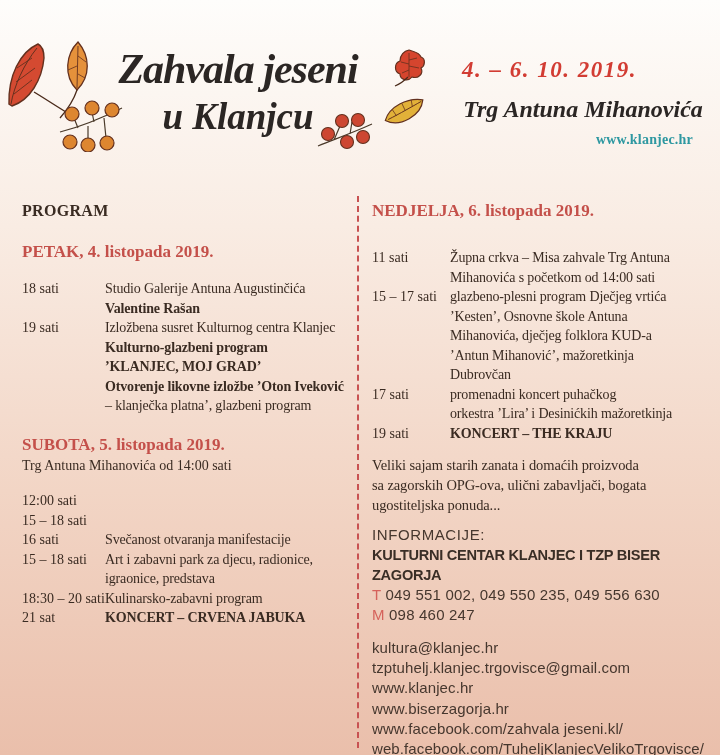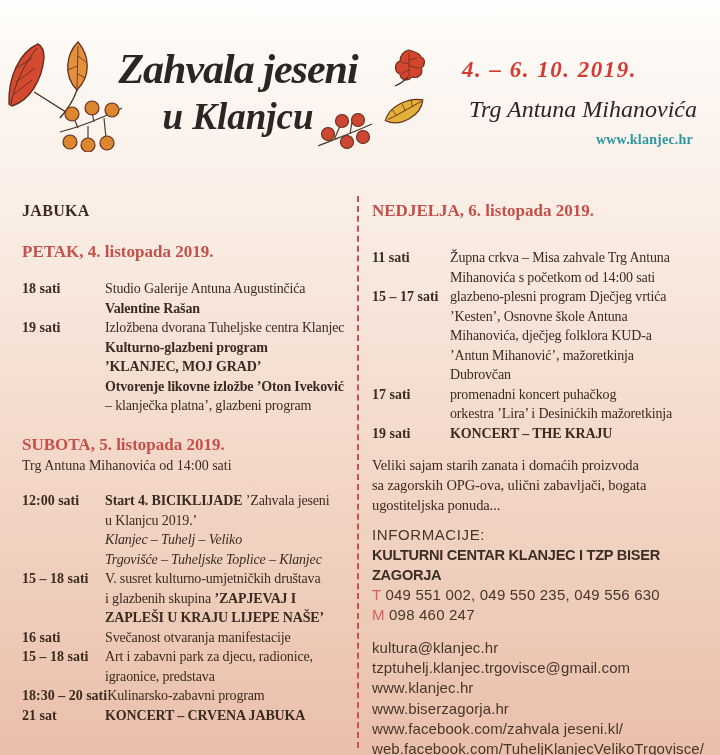--- a/index.html
+++ b/index.html
@@ -18,21 +18,21 @@
   }
   .title .t1{font-size:42px;line-height:1;letter-spacing:-1px;}
   .title .t2{font-size:37px;line-height:1;margin-top:8px;}
   .event-date{
     position:absolute;left:462px;top:57px;
     font-size:23px;font-weight:bold;font-style:italic;letter-spacing:1.5px;
     color:#d23c33;
   }
   .event-location{
     position:absolute;left:458px;top:96px;width:250px;text-align:center;
-    font-size:24px;font-weight:normal;font-style:italic;color:#2b2624;
+    font-size:24px;font-weight:bold;font-style:italic;color:#2b2624;
   }
   .website{
     position:absolute;left:596px;top:132px;
     font-size:14px;font-weight:bold;color:#2e98a1;letter-spacing:0.2px;
   }
   
   .decor{position:absolute;}
   .d-feather{left:4px;top:42px;}
   .d-oleaf{left:58px;top:40px;}
   .d-oberries{left:58px;top:100px;}
@@ -48,21 +48,21 @@
   .col-left{left:22px;width:332px;}
   .col-right{left:372px;width:336px;}
   .program-label{font-weight:bold;font-size:16px;line-height:21px;margin:0 0 20px 0;letter-spacing:0.3px;}
   .day{margin:0;}
   .day+.day{margin-top:18px;}
   .day-heading{color:#c4504a;font-weight:bold;font-size:17px;line-height:22px;margin:0;}
   .day-subtitle{font-size:14px;line-height:19.5px;margin:0;}
   .rows{margin-top:16px;}
   .col-right .rows{margin-top:26px;}
   .row{display:flex;}
-  .time{flex:0 0 83px;white-space:nowrap;font-weight:bold;}
+  .time{flex:0 0 83px;white-space:nowrap;}
   .col-right .time{flex:0 0 78px;}
   .desc{flex:1;letter-spacing:-0.15px;font-family:Liberation Serif, serif;}
   .ln{white-space:nowrap;}
   .seg-b{font-weight:bold;}
   .seg-i{font-style:italic;}
   
   .fair-note{margin-top:12px;font-size:14.5px;line-height:20px;letter-spacing:-0.1px;}
   .info{margin-top:10px;font-family:"Liberation Sans", sans-serif;color:#46372e;}
   .info-label{font-size:15px;line-height:20px;letter-spacing:0.6px;}
   .info-org{font-size:14.6px;line-height:20px;font-weight:bold;letter-spacing:-0.3px;color:#3a2e26;}
@@ -124,65 +124,54 @@
     <div class="t1">Zahvala jeseni</div>
     <div class="t2">u Klanjcu</div>
   </div>
   <div class="event-date">4. – 6. 10. 2019.</div>
   <div class="event-location">Trg Antuna Mihanovića</div>
   <div class="website">www.klanjec.hr</div>
 
   <div class="divider"></div>
 
   <div class="col col-left">
-    <div class="program-label">JABUKA</div>
+    <div class="program-label">PROGRAM</div>
 
     <div class="day">
       <div class="day-heading">PETAK, 4. listopada 2019.</div>
       <div class="rows">
         <div class="row">
           <div class="time">18 sati</div>
           <div class="desc">
             <div class="ln"><span class="seg-r">Studio Galerije Antuna Augustinčića</span></div>
             <div class="ln"><span class="seg-b">Valentine Rašan</span></div>
           </div>
         </div>
         <div class="row">
           <div class="time">19 sati</div>
           <div class="desc">
-            <div class="ln"><span class="seg-r">Izložbena dvorana Tuheljske centra Klanjec</span></div>
+            <div class="ln"><span class="seg-r">Izložbena susret Kulturnog centra Klanjec</span></div>
             <div class="ln"><span class="seg-b">Kulturno-glazbeni program</span></div>
             <div class="ln"><span class="seg-b">’KLANJEC, MOJ GRAD’</span></div>
             <div class="ln"><span class="seg-b">Otvorenje likovne izložbe ’Oton Iveković</span></div>
             <div class="ln"><span class="seg-r">– klanječka platna’, glazbeni program</span></div>
           </div>
         </div>
       </div>
     </div>
 
     <div class="day">
       <div class="day-heading">SUBOTA, 5. listopada 2019.</div>
       <div class="day-subtitle">Trg Antuna Mihanovića od 14:00 sati</div>
       <div class="rows">
         <div class="row">
           <div class="time">12:00 sati</div>
-          <div class="desc">
-            <div class="ln"><span class="seg-b">Start 4. BICIKLIJADE</span><span class="seg-r"> ’Zahvala jeseni</span></div>
-            <div class="ln"><span class="seg-r">u Klanjcu 2019.’</span></div>
-            <div class="ln"><span class="seg-i">Klanjec – Tuhelj – Veliko</span></div>
-            <div class="ln"><span class="seg-i">Trgovišće – Tuheljske Toplice – Klanjec</span></div>
-          </div>
         </div>
         <div class="row">
           <div class="time">15 – 18 sati</div>
-          <div class="desc">
-            <div class="ln"><span class="seg-r">V. susret kulturno-umjetničkih društava</span></div>
-            <div class="ln"><span class="seg-r">i glazbenih skupina </span><span class="seg-b">’ZAPJEVAJ I</span></div>
-            <div class="ln"><span class="seg-b">ZAPLEŠI U KRAJU LIJEPE NAŠE’</span></div>
-          </div>
         </div>
         <div class="row">
           <div class="time">16 sati</div>
           <div class="desc">
             <div class="ln"><span class="seg-r">Svečanost otvaranja manifestacije</span></div>
           </div>
         </div>
         <div class="row">
           <div class="time">15 – 18 sati</div>
           <div class="desc">

